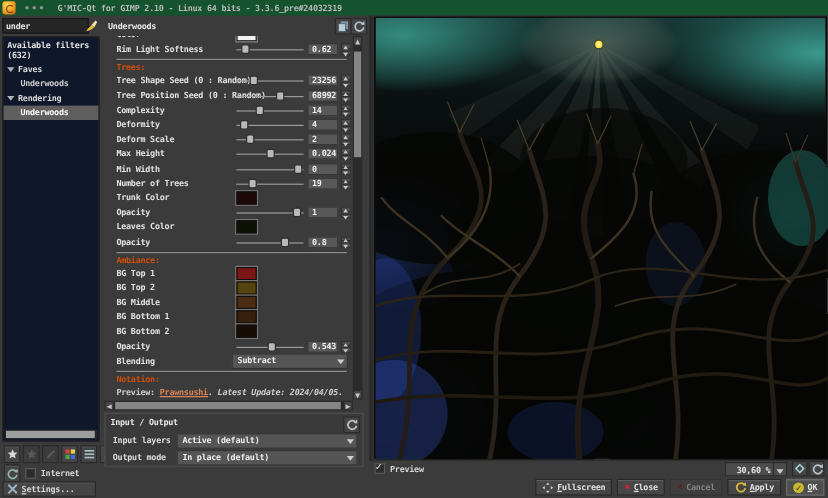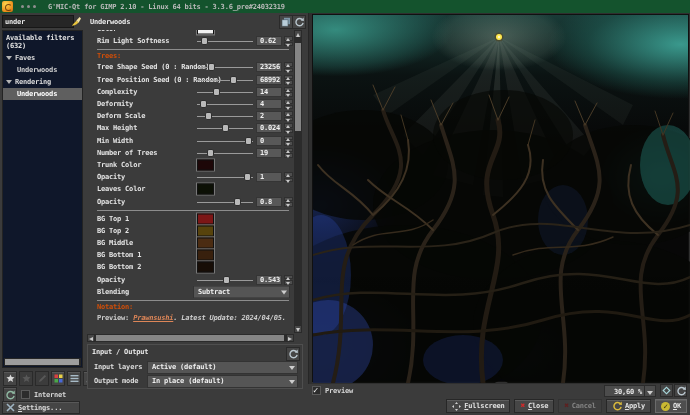--- a/index.html
+++ b/index.html
@@ -62,21 +62,21 @@
   .pswatch{position:absolute;left:110px;top:50%;transform:translateY(-50%);width:15px;height:9px;
         border:1px solid #111;box-shadow:0 0 0 1px #777;}
   .pselect{position:absolute;left:106px;right:3px;top:50%;transform:translateY(-50%);height:11px;
         background:#555;border:1px solid #333;color:#f0f0f0;line-height:10px;padding-left:4px;}
   .dd-arrow{position:absolute;right:2px;top:4px;width:0;height:0;border-left:3px solid transparent;
         border-right:3px solid transparent;border-top:4px solid #cdcdcd;}
   .psep{position:relative;height:5px;}
   .psep:after{content:"";position:absolute;left:10px;right:4px;top:2px;height:1px;background:#8c8c8c;}
   .phdr{height:9px;line-height:9px;padding-left:10px;color:#d14e08;}
   .pnote{height:10px;padding:2px 0 0 10px;color:#cfcfcf;white-space:nowrap;}
-  .pnote .link{color:#dd8658;font-style:italic;text-decoration:underline;}
+  .pnote .link{color:#dd8658;text-decoration:underline;}
   .pnote .sfx{font-style:italic;}
   .vscroll{position:absolute;left:294px;top:30px;width:8px;height:303px;background:#2b2b2b;}
   .vscroll .cap{position:absolute;left:0;width:8px;height:8px;background:#474747;border:1px solid #2a2a2a;box-sizing:border-box;}
   .vscroll .thumb{position:absolute;left:1px;top:13px;width:6px;height:88px;background:#858585;}
   .hscroll{position:absolute;left:87px;top:334px;width:207px;height:8px;background:#2b2b2b;}
   .hscroll .cap{position:absolute;top:0;width:8px;height:8px;background:#474747;border:1px solid #2a2a2a;box-sizing:border-box;}
   .hscroll .thumb{position:absolute;left:9px;top:1px;height:6px;width:188px;background:#858585;}
   .arrow-u{width:0;height:0;border-left:2.5px solid transparent;border-right:2.5px solid transparent;border-bottom:4px solid #c9c9c9;margin:1.5px auto;}
   .arrow-d{width:0;height:0;border-left:2.5px solid transparent;border-right:2.5px solid transparent;border-top:4px solid #c9c9c9;margin:1.5px auto;}
   .arrow-l{width:0;height:0;border-top:2.5px solid transparent;border-bottom:2.5px solid transparent;border-right:4px solid #c9c9c9;margin:1.5px auto;}
@@ -365,20 +365,21 @@
           <div class="pgroove">
             <div class="phandle" style="left: 36.8px;"></div>
           </div>
           <div class="pnum">0.8</div>
           <div class="pspin">
             <span class="up"></span>
             <span class="dn"></span>
           </div>
         </div>
         <div class="psep"></div>
+        <div class="phdr">Ambiance:</div>
         <div class="prow">
           <span class="plabel">BG Top 1</span>
           <div class="pswatch" style="background: rgb(124, 22, 22);"></div>
         </div>
         <div class="prow">
           <span class="plabel">BG Top 2</span>
           <div class="pswatch" style="background: rgb(87, 67, 12);"></div>
         </div>
         <div class="prow">
           <span class="plabel">BG Middle</span>

